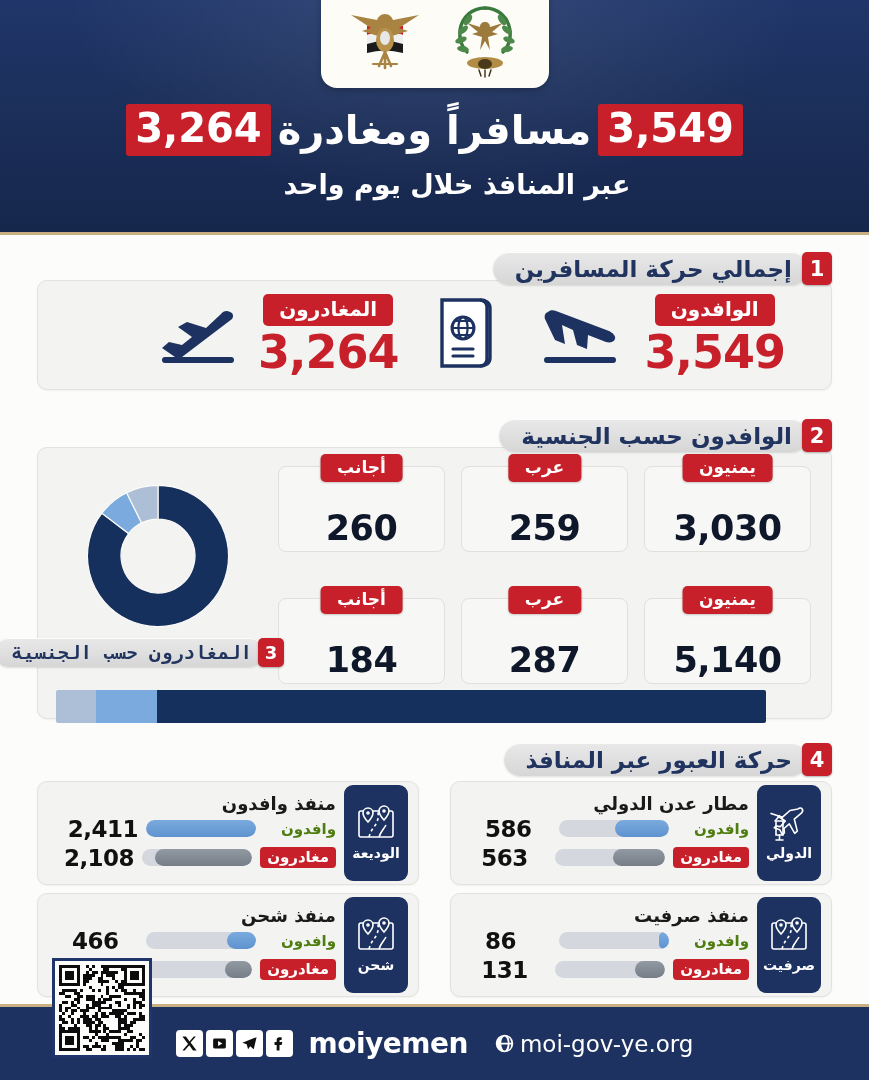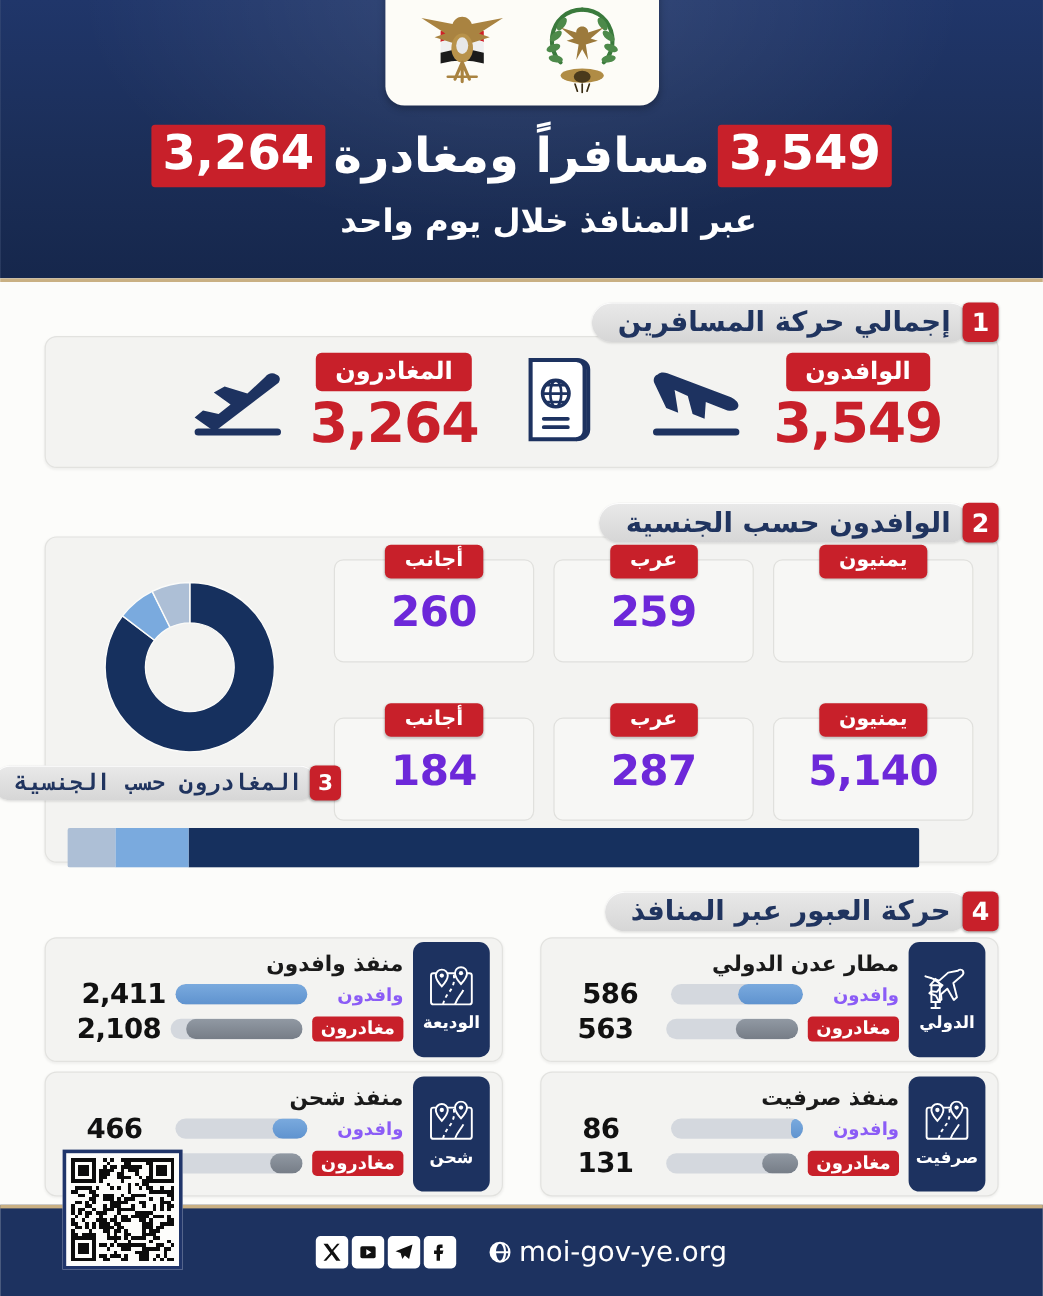--- a/index.html
+++ b/index.html
@@ -146,34 +146,34 @@
     display: flex; direction: rtl; gap: 16px;
   }
   .natgrid.second { top: 150px; }
   .nat-card {
     width: 167px; height: 86px;
     background: #f7f7f5;
     border: 1px solid #e0e0dd;
     border-radius: 8px;
     position: relative;
     display: flex; align-items: flex-end; justify-content: center;
-    padding-bottom: 20px;
+    padding-bottom: 3px;
   }
   .nat-lbl {
     position: absolute; top: -13px; left: 50%;
     transform: translateX(-50%);
     background: #c8202a; color: #fff;
     font-size: 17px; font-weight: 700;
     padding: 3px 17px 5px;
     border-radius: 5px;
     white-space: nowrap;
     box-shadow: 0 1px 2px rgba(0,0,0,.2);
   }
   .nat-val {
-    font-size: 35px; font-weight: 700; color: #6d28d9;
+    font-size: 35px; font-weight: 700; color: #0f172a;
     letter-spacing: -0.5px;
     margin-top: 12px;
   }
   .donut { position: absolute; top: 24px; left: 36px; width: 168px; height: 168px; }
   .stackbar {
     position: absolute; left: 18px; top: 242px;
     width: 710px; height: 33px;
     display: flex; direction: rtl;
     border-radius: 2px; overflow: hidden;
   }
@@ -208,21 +208,21 @@
   }
   .metric {
     display: flex; direction: rtl; align-items: center; gap: 8px;
     margin-bottom: 3px;
   }
   .metric-lbl {
     font-size: 15px; font-weight: 700;
     width: 72px; text-align: right;
     white-space: nowrap;
   }
-  .metric-lbl.in { color: #8b5cf6; }
+  .metric-lbl.in { color: #4d7c0f; }
   .metric-lbl.out {
     color: #fff; background: #c8202a;
     border-radius: 4px; padding: 1px 7px 2px;
     width: auto; min-width: 72px; text-align: center;
   }
   .track {
     width: 110px; height: 17px;
     background: #d4d8de;
     border-radius: 9px;
     overflow: hidden;
@@ -381,20 +381,21 @@
   <div class="sec-head" style="top:638px; right:585px; height:29px;">
     <div class="sec-num" style="width:26px;font-size:18px;">3</div>
     <div class="sec-pill sm">المغادرون حسب الجنسية</div>
   </div>
 
   <div class="panel" id="panel2">
 
     <div class="natgrid">
       <div class="nat-card">
         <span class="nat-lbl">يمنيون</span>
+        <span class="nat-val">3,030</span>
       </div>
       <div class="nat-card">
         <span class="nat-lbl">عرب</span>
         <span class="nat-val">259</span>
       </div>
       <div class="nat-card">
         <span class="nat-lbl">أجانب</span>
         <span class="nat-val">260</span>
       </div>
     </div>
@@ -576,20 +577,21 @@
           <svg viewBox="0 0 24 24">
               <path d="M22 3L2 11l6 2 2 7 3-4 5 4 4-17z"></path>
             </svg>
         </span>
         <span class="soc">
           <svg viewBox="0 0 24 24">
               <path d="M15 3h-3a4 4 0 00-4 4v3H5v4h3v8h4v-8h3l1-4h-4V8a1 1 0 011-1h2z"></path>
             </svg>
         </span>
       </div>
+      <span class="handle">moiyemen</span>
       <span class="site">
         <svg viewBox="0 0 24 24">
           <path d="M12 2a10 10 0 100 20 10 10 0 000-20zm0 2c1.6 0 3.3 2.6 3.8 7H8.2C8.7 6.6 10.4 4 12 4zM4.2 11h2.1c.1-2.6.6-4.9 1.5-6.3A8 8 0 004.2 11zm0 2a8 8 0 003.6 6.3c-.9-1.4-1.4-3.7-1.5-6.3H4.2zm4.1 0h7.4c-.5 4.4-2.2 7-3.7 7s-3.2-2.6-3.7-7zm9.4 0h2.1a8 8 0 01-3.6 6.3c.9-1.4 1.4-3.7 1.5-6.3zm0-2c-.1-2.6-.6-4.9-1.5-6.3a8 8 0 013.6 6.3h-2.1z"></path>
         </svg>
         <span>moi-gov-ye.org</span>
       </span>
     </div>
   </div>
 
   <div class="qr">

